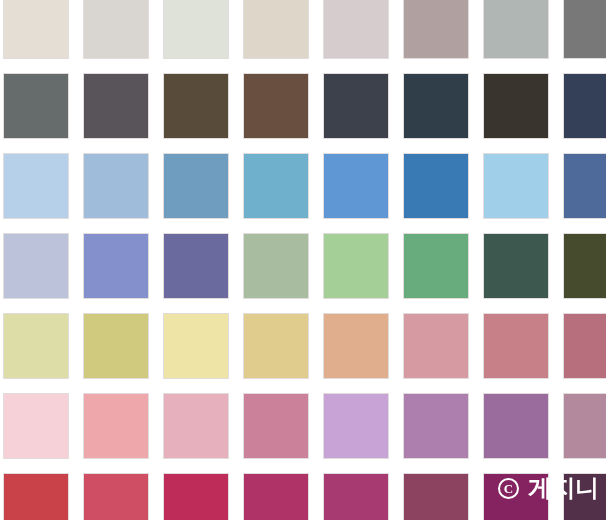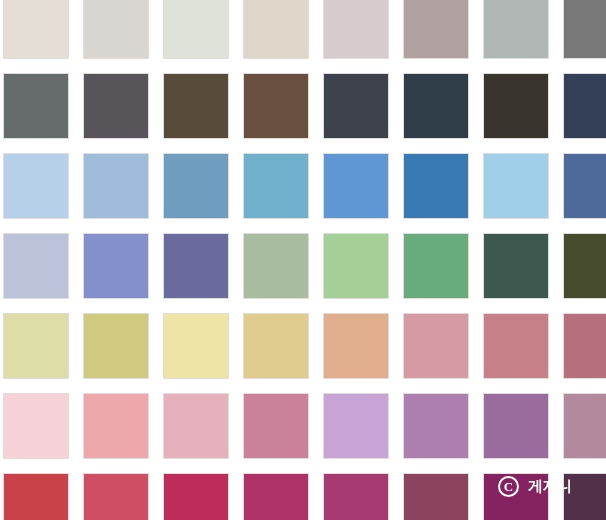--- a/index.html
+++ b/index.html
@@ -62,21 +62,21 @@
     justify-content: center;
     color: #ffffff;
     font-size: 13px;
     font-weight: bold;
     line-height: 1;
     font-family: "Liberation Serif", serif;
   }
 
   .watermark-text {
     color: #ffffff;
-    font-size: 15px;
+    font-size: 24px;
     font-weight: bold;
     line-height: 1;
     letter-spacing: -0.5px;
     white-space: nowrap;
     font-family: "DejaVu Sans", sans-serif;
   }
 </style>
 </head>
 <body>
 

